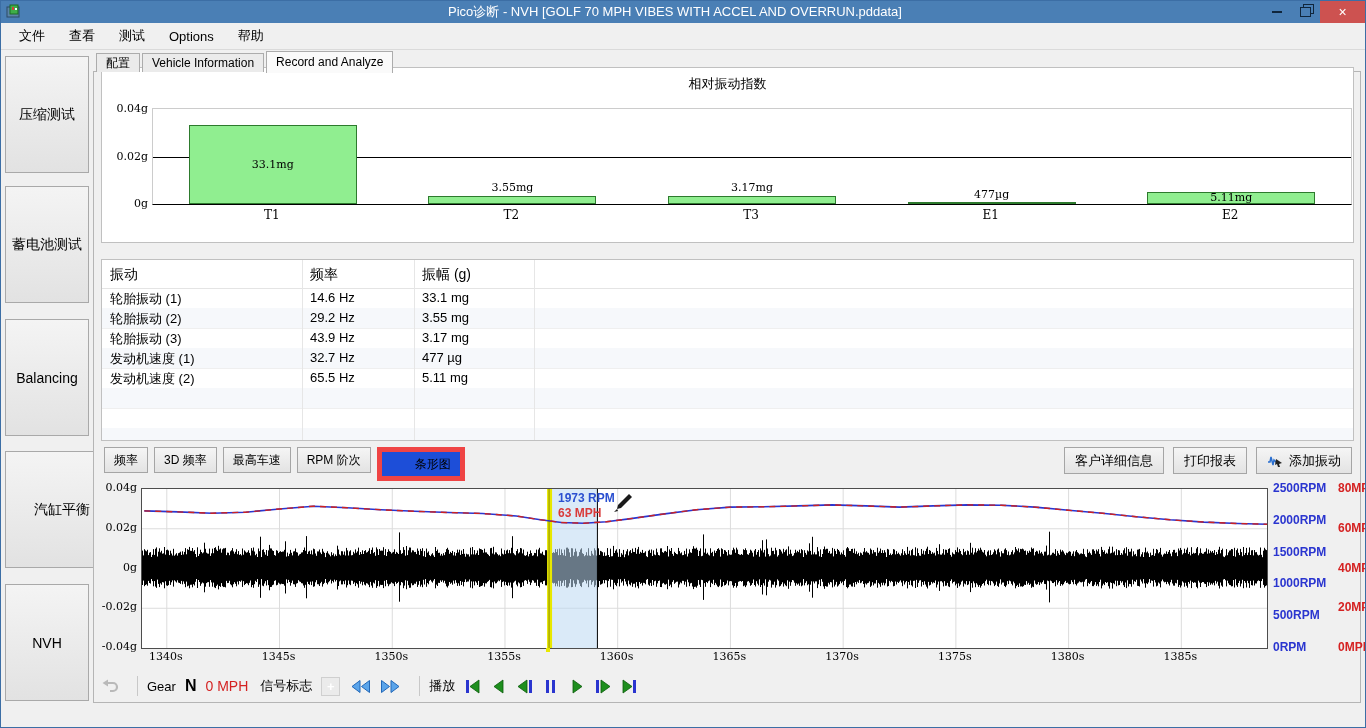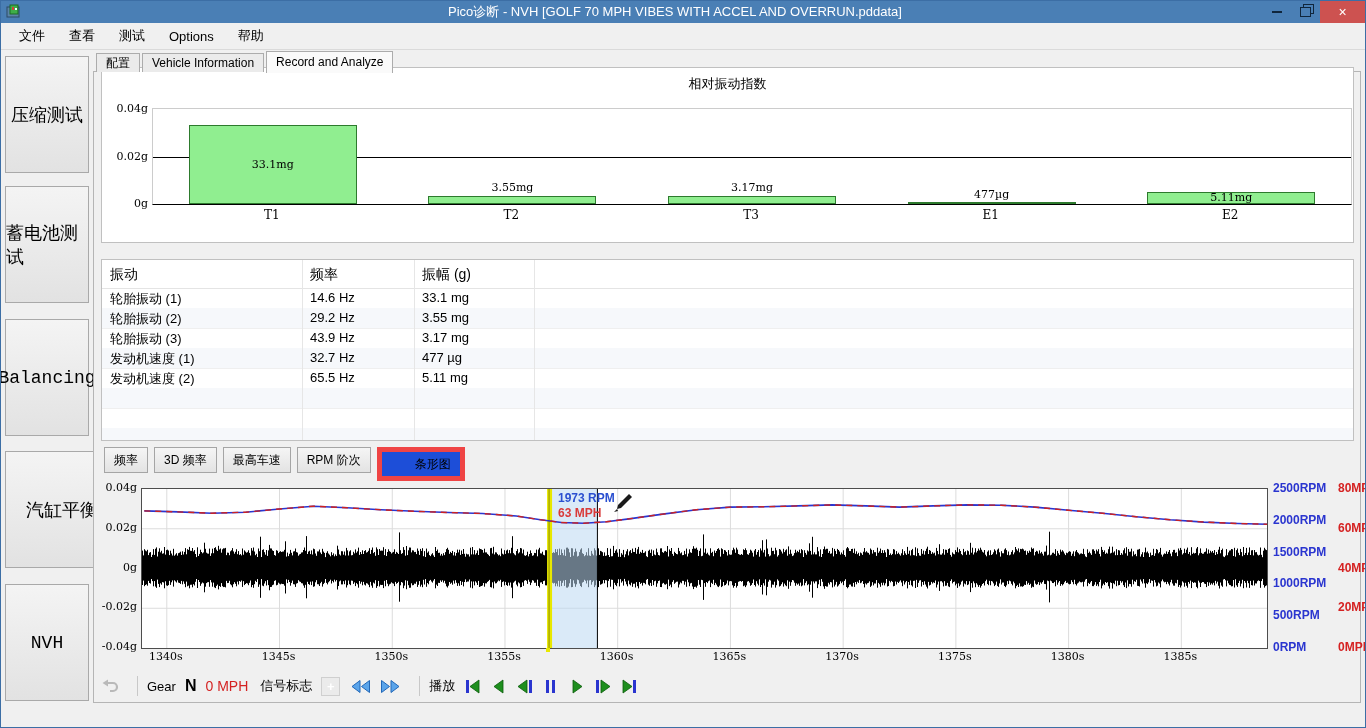--- a/index.html
+++ b/index.html
@@ -19,22 +19,22 @@
   .glyph-restore{width:9px;height:8px;border:1px solid #10263c;position:relative;background:#4a7fb5;}
   .glyph-restore:before{content:"";position:absolute;left:2px;top:-4px;width:9px;height:8px;border:1px solid #10263c;}
   .glyph-restore:after{content:"";position:absolute;left:-1px;top:-1px;width:9px;height:8px;background:#4a7fb5;border:1px solid #10263c;}
   
   .menubar{position:absolute;left:0;top:22px;right:0;height:26px;background:#f0f0f0;
     border-bottom:1px solid #dadada;display:flex;align-items:center;padding-left:6px;}
   .menu-item{padding:4px 12px;font-size:13px;cursor:default;}
   
   .side-btn{position:absolute;left:4px;width:82px;height:115px;
     background:linear-gradient(#f4f4f4,#e2e2e2);border:1px solid #a9a9a9;
-    display:flex;align-items:center;justify-content:center;font-size:18px;
-    font-family:Liberation Mono, monospace;text-align:left;cursor:default;}
+    display:flex;align-items:center;justify-content:center;font-size:14px;
+    font-family:Liberation Sans, sans-serif;text-align:right;cursor:default;}
   
   .tabstrip{position:absolute;left:95px;top:50px;height:20px;display:flex;z-index:3;}
   .tab{height:18px;line-height:18px;padding:0 9px;font-size:12px;background:#ebebeb;
     border:1px solid #acacac;border-bottom:none;margin-right:2px;cursor:default;position:relative;top:2px;}
   .tab.active{background:#fafafa;height:21px;line-height:20px;top:0;z-index:4;}
   .tabpage{position:absolute;left:92px;top:70px;width:1268px;height:632px;
     background:#f0f0f0;border:1px solid #b5b5b5;box-sizing:border-box;}
   
   .bar-panel{position:absolute;left:100px;top:66px;width:1253px;height:176px;
     background:#fff;border:1px solid #c0c0c0;box-sizing:border-box;}
@@ -208,20 +208,35 @@
   </div>
 
   <div class="vbtn-row" id="vbtns">
       <div class="vbtn">频率</div>
       <div class="vbtn">3D 频率</div>
       <div class="vbtn">最高车速</div>
       <div class="vbtn">RPM 阶次</div>
       <div class="vbtn active">条形图</div>
     </div>
 
+  <div class="abtn-row">
+    <div class="abtn">
+      <span>客户详细信息</span>
+    </div>
+    <div class="abtn">
+      <span>打印报表</span>
+    </div>
+    <div class="abtn">
+      <svg width="17" height="14" viewBox="0 0 17 14">
+        <polyline points="1,8 3,8 4,3 6,11 7,6 9,8 11,8" fill="none" stroke="#2a6fd0" stroke-width="1.5"></polyline>
+        <path d="M9 5 L15 9 L12 10 L13 13 L11 13 L10 10 L8 11 Z" fill="#222"></path>
+      </svg>
+      <span>添加振动</span>
+    </div>
+  </div>
 
   <div class="wave">
     <div class="wv-plot" id="wv-plot"><svg width="1125" height="159">
           <line x1="0" y1="39.75" x2="1125" y2="39.75" stroke="#dcdcdc"></line>
           <line x1="0" y1="79.5" x2="1125" y2="79.5" stroke="#dcdcdc"></line>
           <line x1="0" y1="119.25" x2="1125" y2="119.25" stroke="#dcdcdc"></line>
           <line x1="24.799599198394812" y1="0" x2="24.799599198394812" y2="159" stroke="#dcdcdc"></line>
           <line x1="137.52505010019874" y1="0" x2="137.52505010019874" y2="159" stroke="#dcdcdc"></line>
           <line x1="250.25050100200266" y1="0" x2="250.25050100200266" y2="159" stroke="#dcdcdc"></line>
           <line x1="362.97595190380656" y1="0" x2="362.97595190380656" y2="159" stroke="#dcdcdc"></line>

